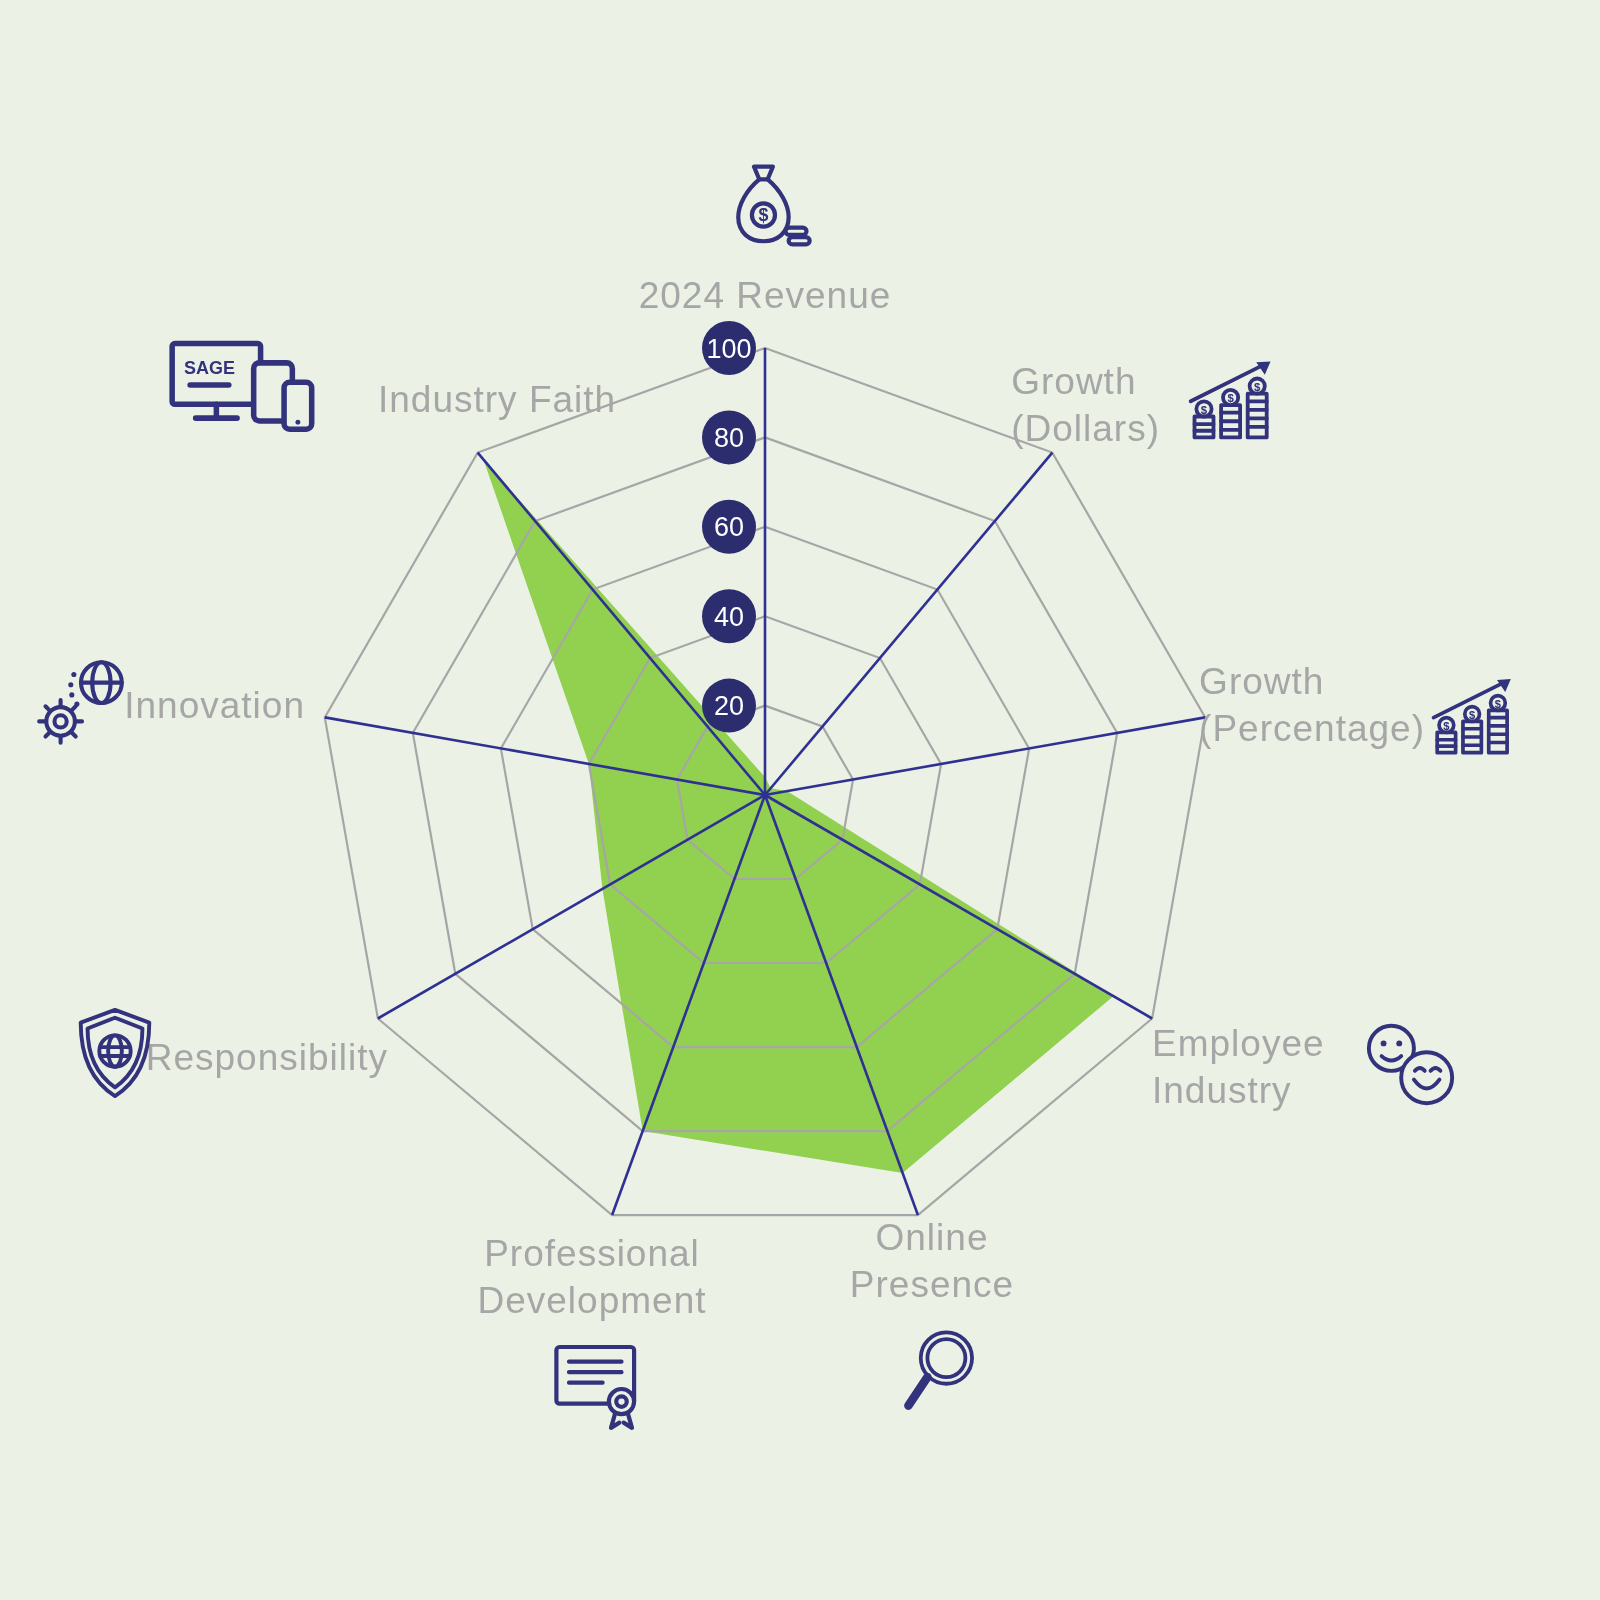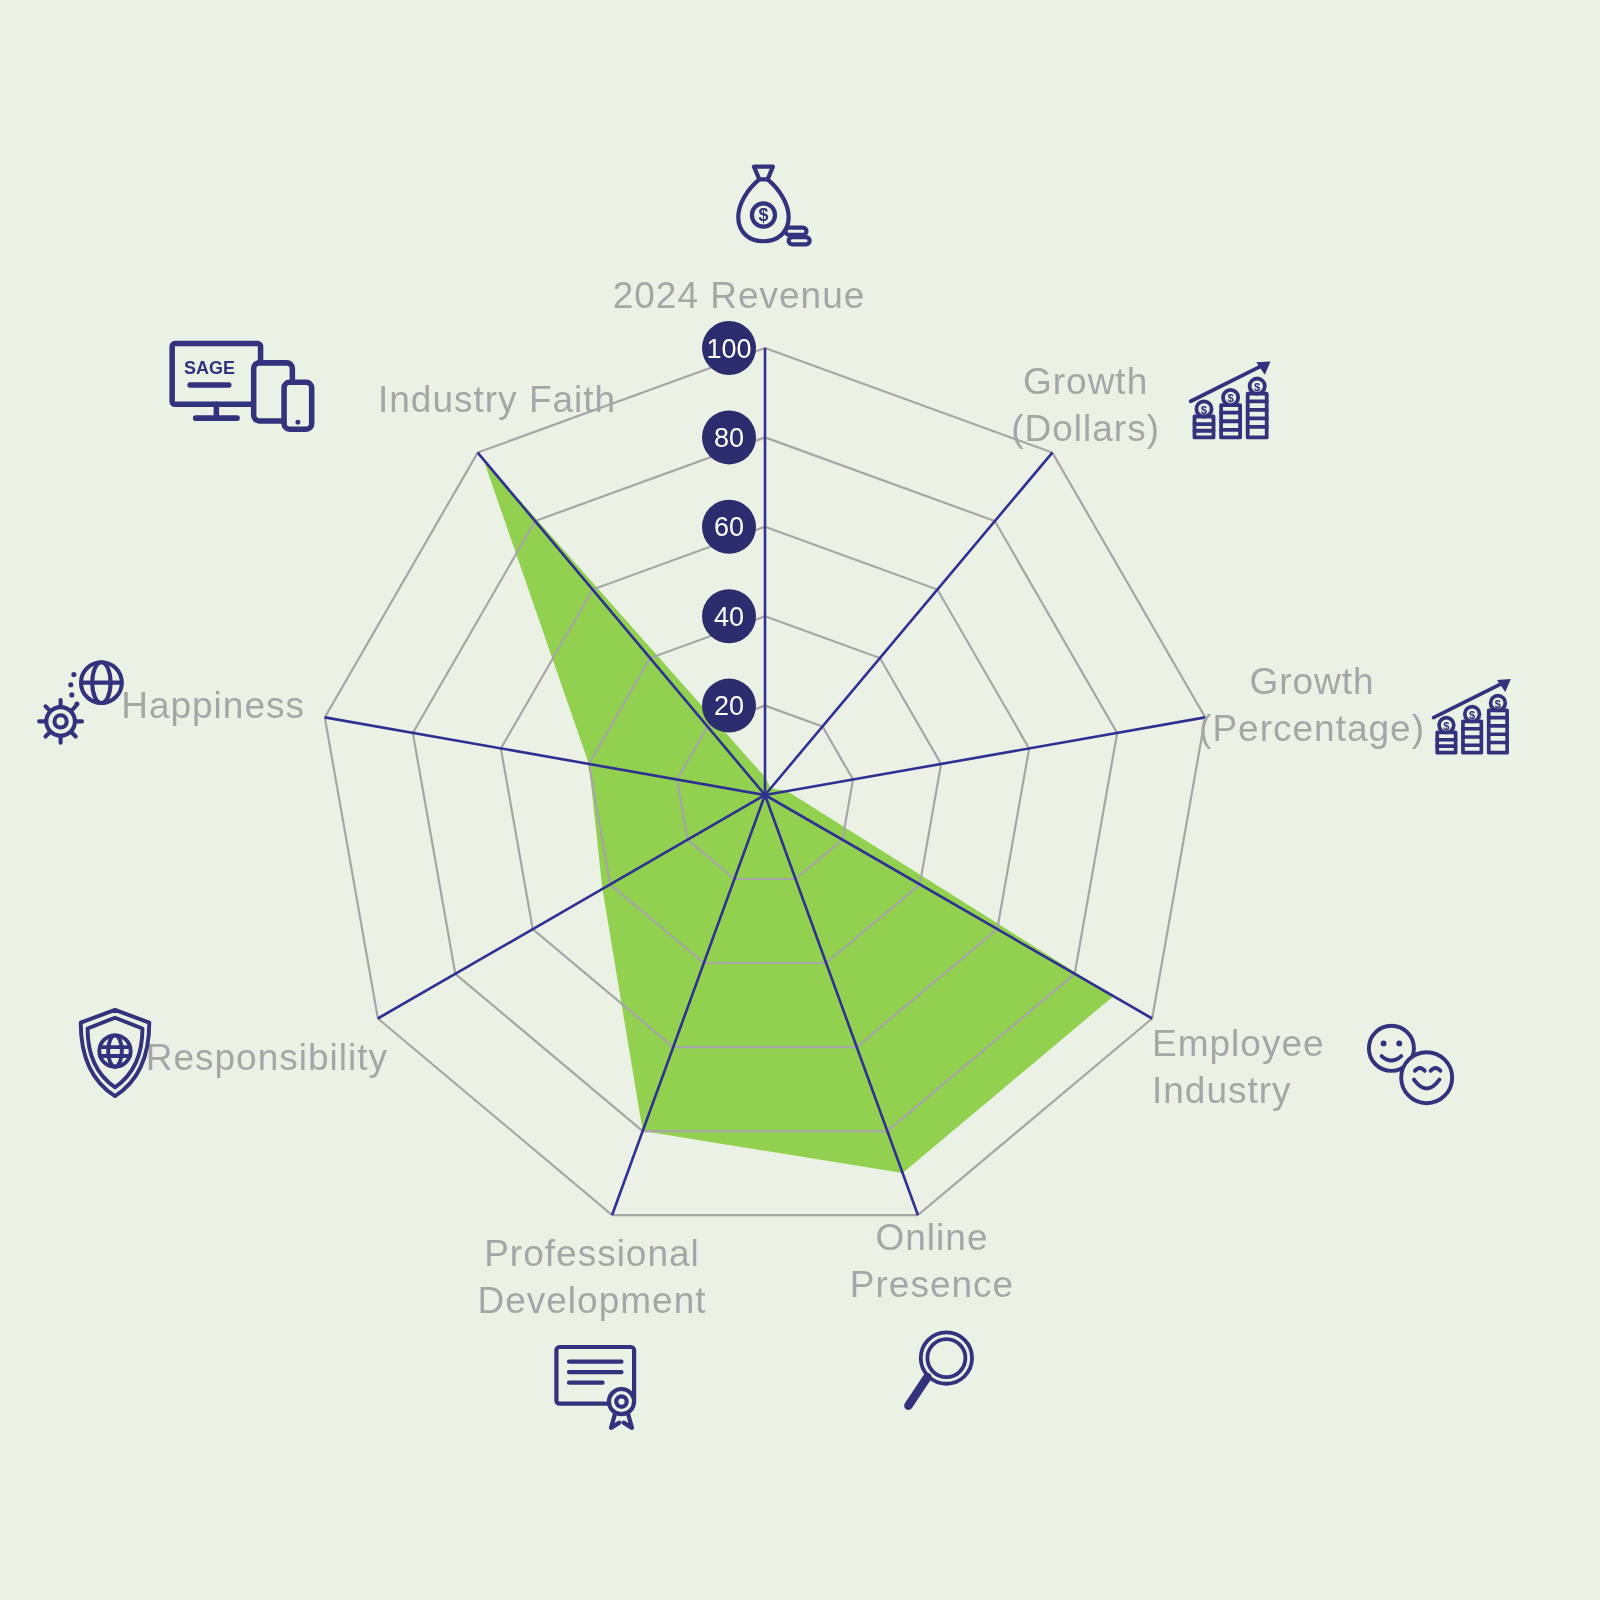--- a/index.html
+++ b/index.html
@@ -8,21 +8,21 @@
     background:#ecf1e6;
     font-family:"Liberation Sans", sans-serif;
   }
   #stage{position:absolute;inset:0;}
   #radar-svg{position:absolute;left:0;top:0;}
   .axis-label{
     position:absolute;color:#a6a6a6;font-size:37px;line-height:47px;
     letter-spacing:1px;white-space:pre-line;
   }
   .ta-c{text-align:center;transform:translateX(-50%);}
-  .ta-r{text-align:center;}
+  .ta-r{text-align:left;}
   .icon{position:absolute;}
   .ic{stroke:#32337c;stroke-width:4;fill:none;stroke-linecap:round;stroke-linejoin:round;}
   .ic .fillbg{fill:#ecf1e6;}
   .ic .fdot{fill:#32337c;stroke:none;}
   .ic text{fill:#32337c;stroke:none;font-weight:bold;font-family:"Liberation Sans", sans-serif;}
 </style>
 </head>
 <body>
 
 <div id="stage">
@@ -48,33 +48,33 @@
       <circle cx="729" cy="616.2" r="27" fill="#2b2d6e"></circle>
       <text x="729" y="625.7" text-anchor="middle" font-size="27" fill="#ffffff" font-family="&quot;Liberation Sans&quot;, sans-serif">40</text>
       <circle cx="729" cy="526.8" r="27" fill="#2b2d6e"></circle>
       <text x="729" y="536.3" text-anchor="middle" font-size="27" fill="#ffffff" font-family="&quot;Liberation Sans&quot;, sans-serif">60</text>
       <circle cx="729" cy="437.4" r="27" fill="#2b2d6e"></circle>
       <text x="729" y="446.9" text-anchor="middle" font-size="27" fill="#ffffff" font-family="&quot;Liberation Sans&quot;, sans-serif">80</text>
       <circle cx="729" cy="348" r="27" fill="#2b2d6e"></circle>
       <text x="729" y="357.5" text-anchor="middle" font-size="27" fill="#ffffff" font-family="&quot;Liberation Sans&quot;, sans-serif">100</text>
     </svg>
 
-  <div class="axis-label ta-c" style="left:739px;top:272px;">2024 Revenue</div>
+  <div class="axis-label ta-c" style="left:765px;top:272px;">2024 Revenue</div>
   <div class="axis-label ta-r" style="right:440px;top:358px;">Growth
 (Dollars)</div>
   <div class="axis-label ta-r" style="right:175px;top:658px;">Growth
 (Percentage)</div>
   <div class="axis-label" style="left:1152px;top:1020px;">Employee
 Industry</div>
   <div class="axis-label ta-c" style="left:932px;top:1214px;">Online
 Presence</div>
   <div class="axis-label ta-r" style="right:1212px;top:1034px;">Responsibility</div>
   <div class="axis-label ta-c" style="left:592px;top:1230px;">Professional
 Development</div>
-  <div class="axis-label ta-r" style="right:1295px;top:682px;">Happiness</div>
+  <div class="axis-label ta-r" style="right:1295px;top:682px;">Innovation</div>
   <div class="axis-label" style="left:330px;top:376px;margin-left:48px;">Industry Faith</div>
 
   <svg class="icon ic" style="left:712px;top:152px;" viewBox="0 0 100 100" width="105" height="105">
     <path d="M40 14 h18 l-5 12 h-8 z"></path>
     <path d="M45 26 C33 36 25 50 25 62 C25 77 36 85 49 85 C62 85 73 77 73 62 C73 50 65 36 53 26"></path>
     <circle cx="49" cy="60" r="11"></circle>
     <text x="49" y="66" font-size="17" text-anchor="middle">$</text>
     <rect class="fillbg" x="70" y="72" width="20" height="7" rx="3.5"></rect>
     <rect class="fillbg" x="73" y="81" width="20" height="7" rx="3.5"></rect>
   </svg>

